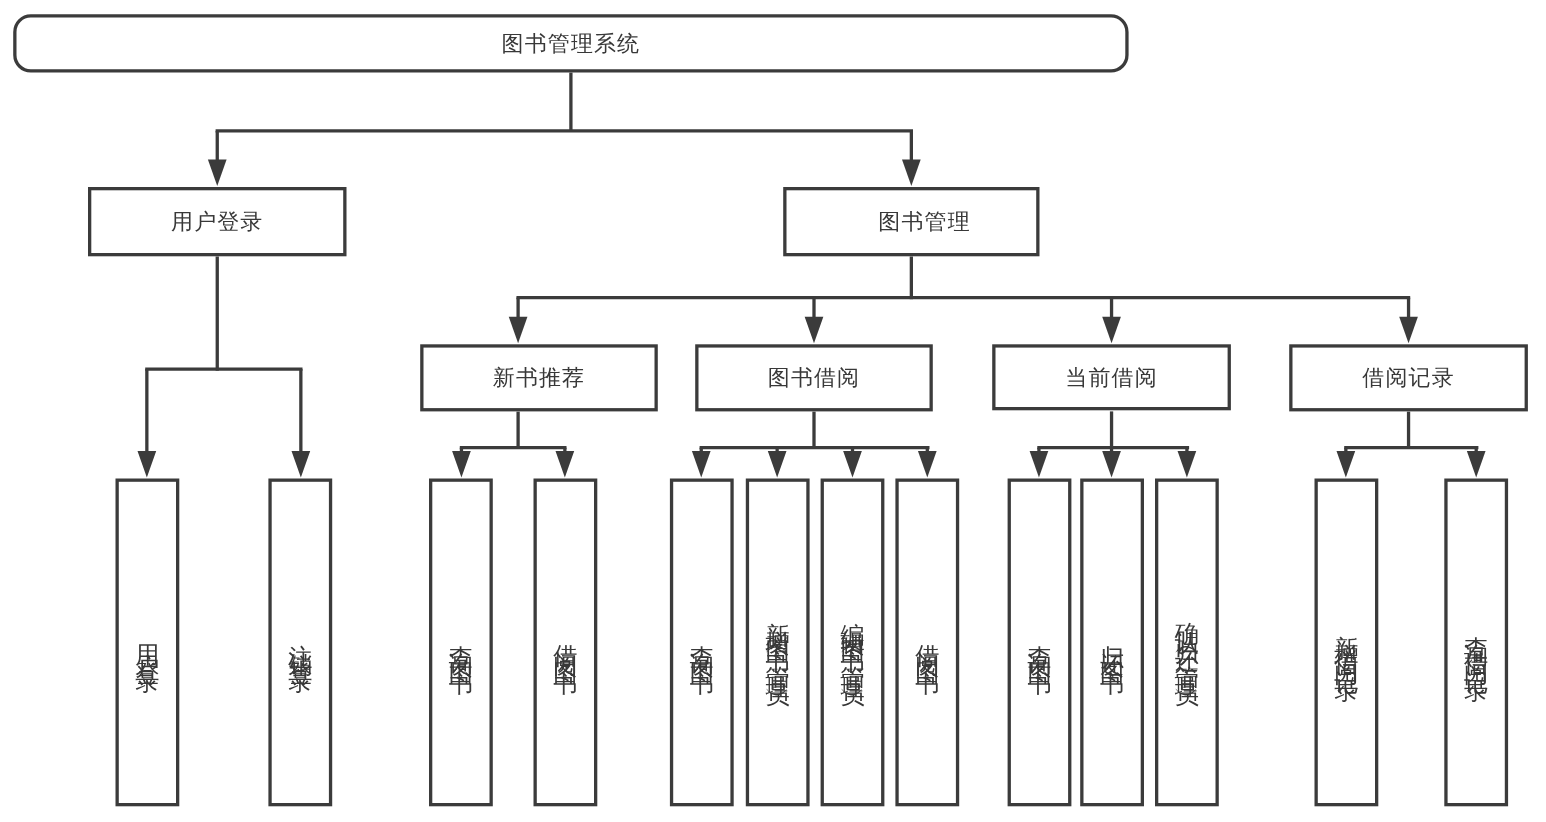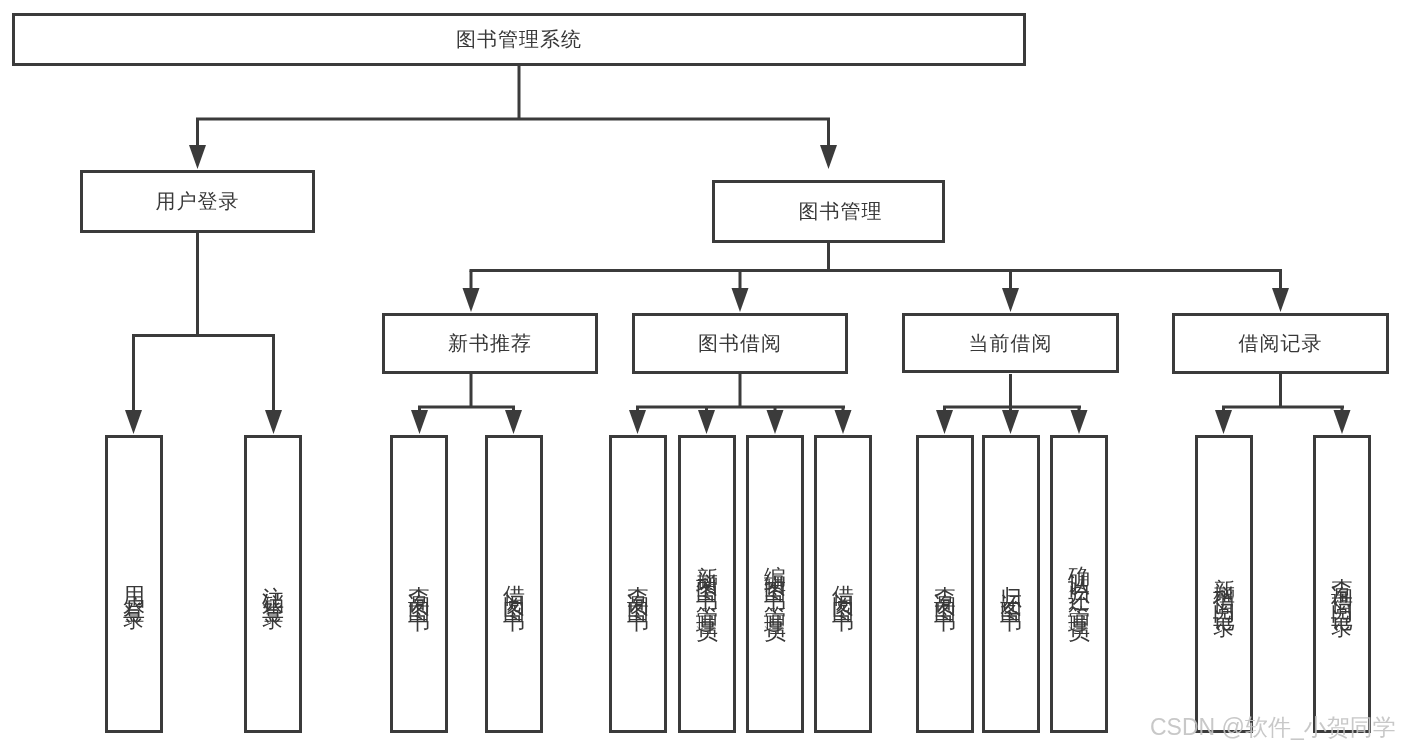--- a/index.html
+++ b/index.html
@@ -32,23 +32,23 @@
   }
   .watermark{
     position:absolute;
     z-index:3;
     left:1150px;top:712px;
     font-size:23px;
     color:rgba(195,195,195,0.92);
     white-space:nowrap;
   }
   
-  .b-root{left:12px;top:13px;width:1014px;height:53px;}
+  .b-root{left:12px;top:13px;width:1014px;height:53px;border-radius:16px;}
   .b-l2a{left:80px;top:170px;width:235px;height:63px;}
-  .b-l2b{left:712px;top:180px;width:233px;height:63px;padding-left:24px;}
+  .b-l2b{left:712px;top:170px;width:233px;height:63px;padding-left:24px;}
   .b-l3a{left:363px;top:313px;width:216px;height:61px;margin-left:19px;}
   .b-l3b{left:632px;top:313px;width:216px;height:61px;}
   .b-l3c{left:902px;top:313px;width:217px;height:60px;}
   .b-l3d{left:1172px;top:313px;width:217px;height:61px;}
   .b-lf0{left:105px;top:435px;}
   .b-lf1{left:244px;top:435px;}
   .b-lf2{left:390px;top:435px;}
   .b-lf3{left:485px;top:435px;}
   .b-lf4{left:609px;top:435px;}
   .b-lf5{left:678px;top:435px;}
@@ -174,15 +174,14 @@
   <div class="node v b-lf10">
       <span class="vtxt">确认归还（管理员）</span>
     </div>
   <div class="node v b-lf11">
       <span class="vtxt">新增借阅记录</span>
     </div>
   <div class="node v b-lf12">
       <span class="vtxt">查询借阅记录</span>
     </div>
 
-  <div class="watermark">CSDN @软件_小贺同学</div>
 
 </div>
 
 </body></html>

